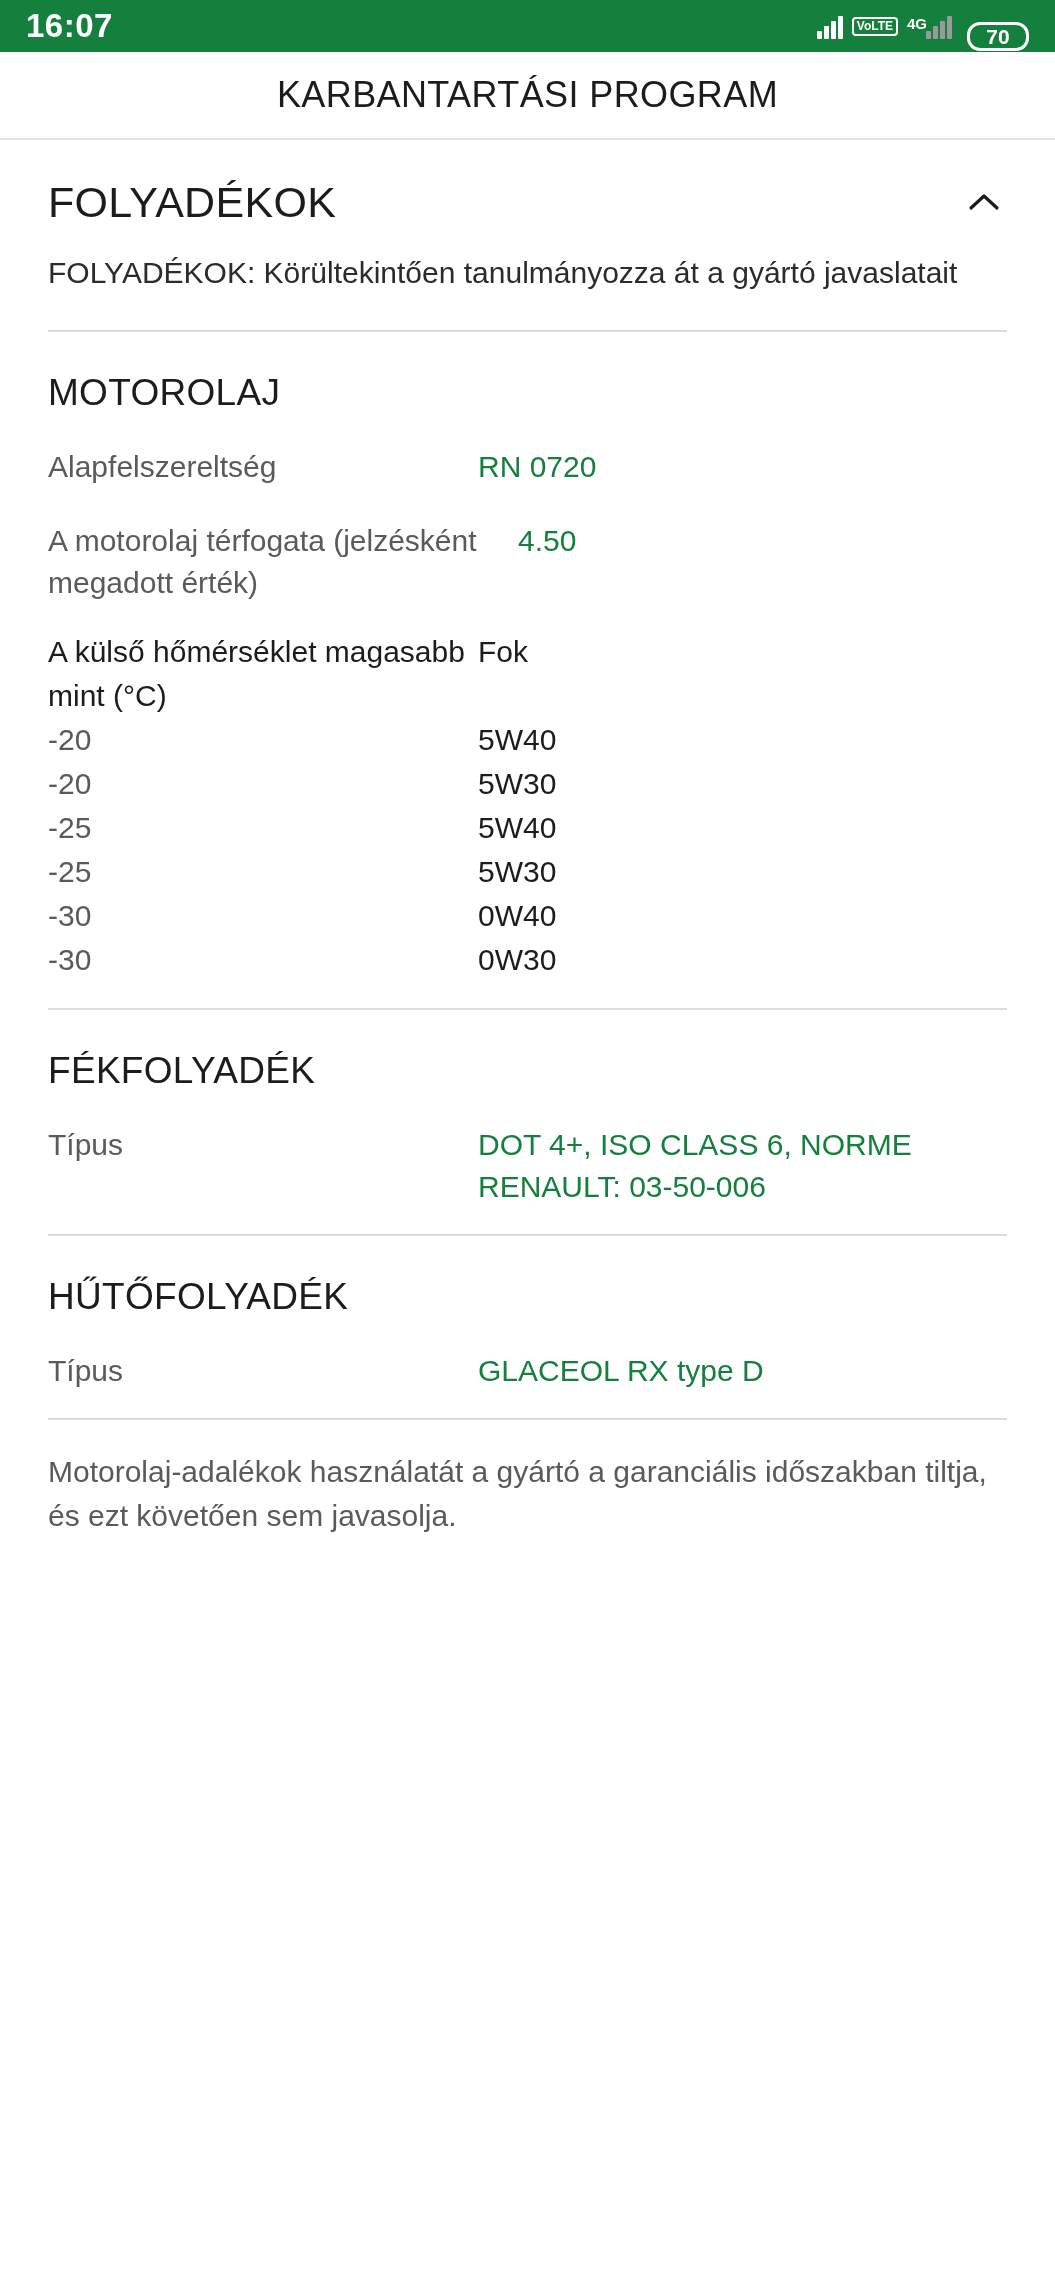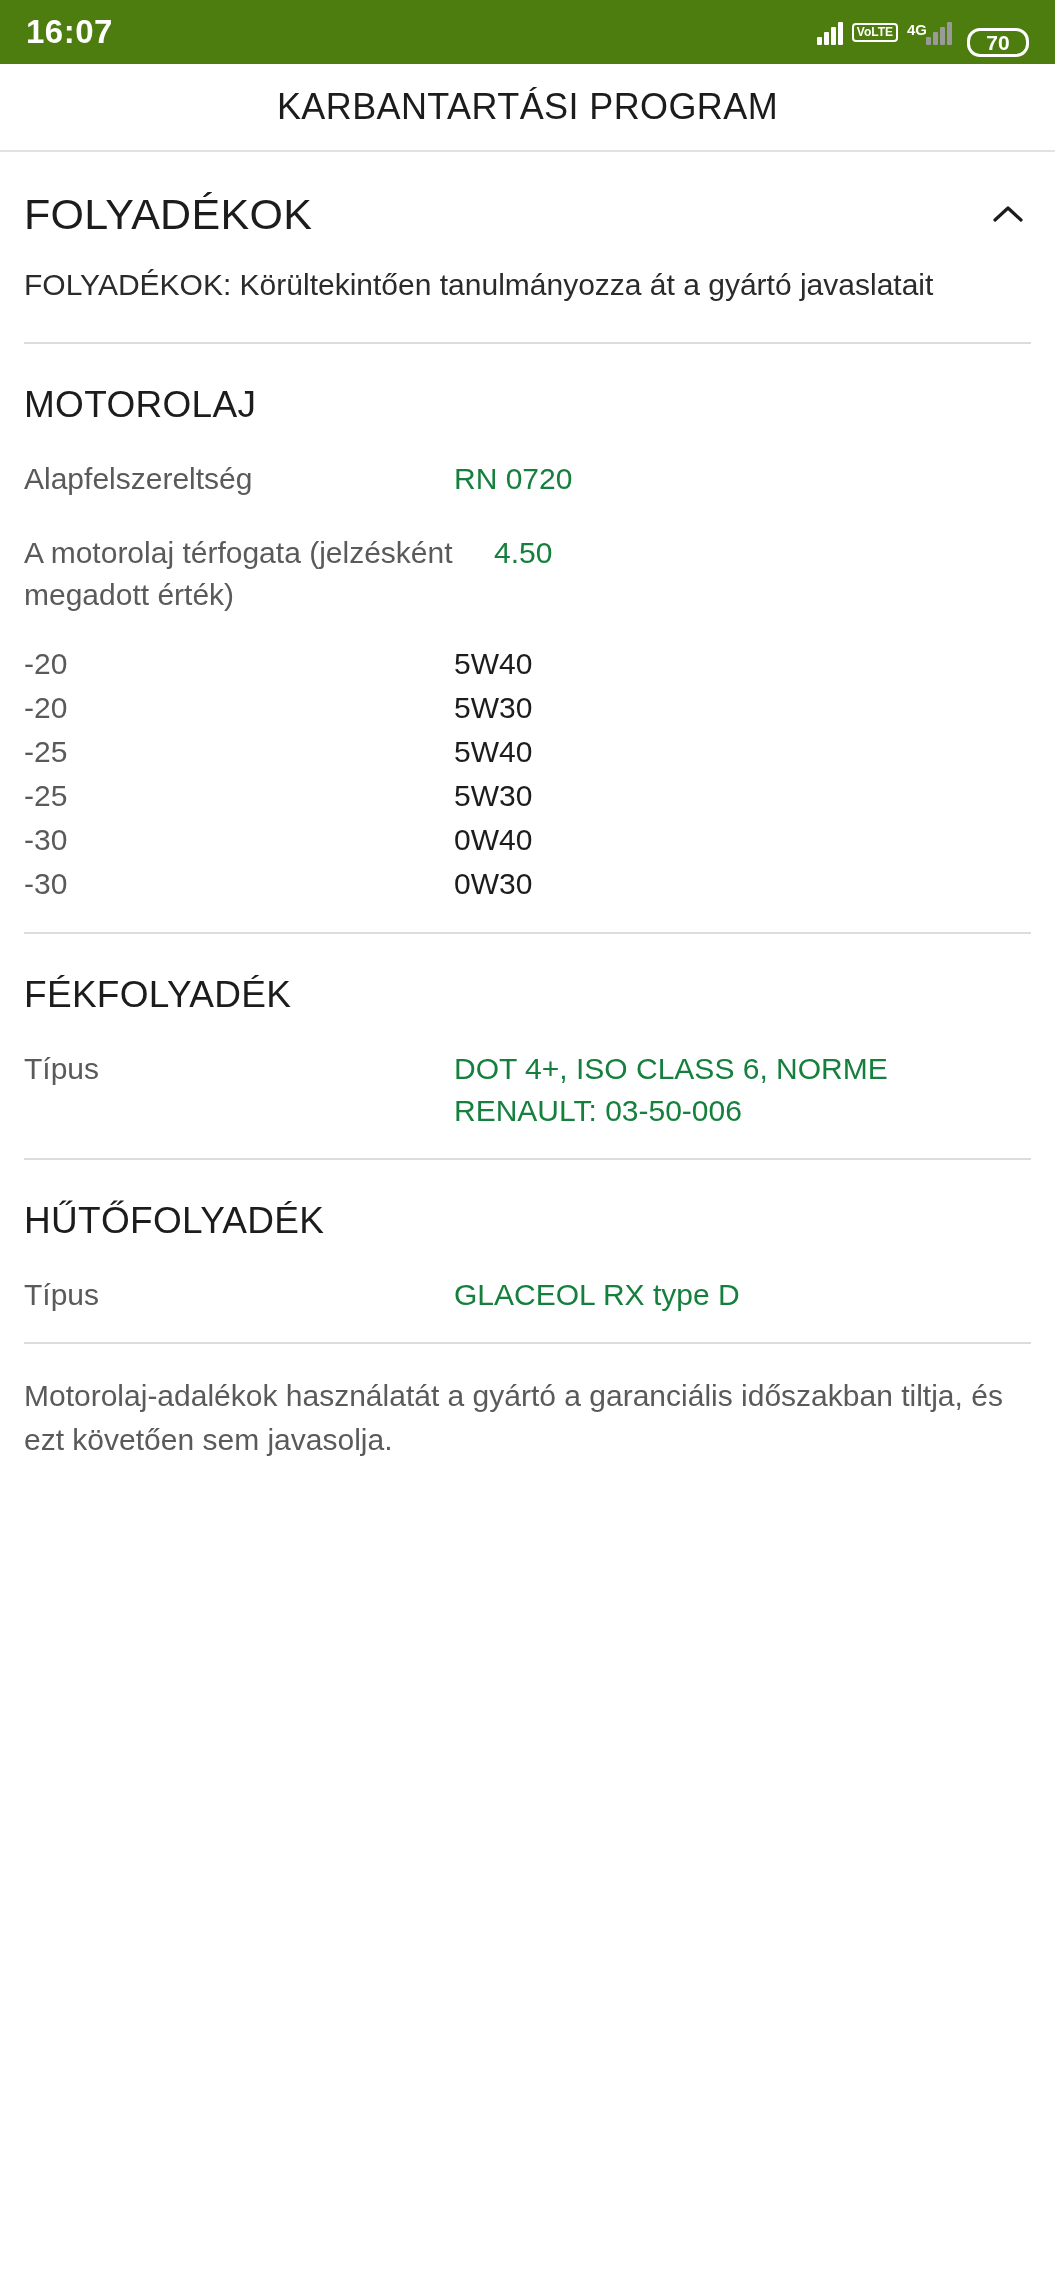--- a/index.html
+++ b/index.html
@@ -6,22 +6,22 @@
   html, body {
     width: 1055px;
     height: 2286px;
     background: #ffffff;
     font-family: "Liberation Sans", sans-serif;
   }
   body { position: relative; overflow: hidden; }
 
   
   .status-bar {
-    height: 64px;
-    background: #4d7c0f;
+    height: 52px;
+    background: #15803d;
     color: #ffffff;
     display: flex;
     align-items: center;
     justify-content: space-between;
     padding: 0 26px;
   }
   .status-clock {
     font-size: 33px;
     font-weight: bold;
     letter-spacing: 0.5px;
@@ -94,21 +94,21 @@
     justify-content: center;
     border-bottom: 2px solid #e2e2e2;
   }
   .app-title {
     font-size: 36px;
     color: #1c1c1c;
     letter-spacing: 0.4px;
   }
 
   
-  .content { padding: 0 24px; }
+  .content { padding: 0 48px; }
 
   .section-header {
     display: flex;
     align-items: center;
     justify-content: space-between;
     padding: 38px 0 24px 0;
   }
   .section-header h1 {
     font-size: 43px;
     font-weight: normal;
@@ -259,20 +259,24 @@
     <div class="v">RN 0720</div>
   </div>
 
   <div class="kv">
     <div class="k">A motorolaj térfogata (jelzésként megadott érték)</div>
     <div class="v center-num">4.50</div>
   </div>
 
 
   <div class="visc-table">
+    <div class="visc-row head">
+      <div class="c1">A külső hőmérséklet magasabb mint (°C)</div>
+      <div class="c2">Fok</div>
+    </div>
     <div class="visc-row">
       <div class="c1">-20</div>
       <div class="c2">5W40</div>
     </div>
     <div class="visc-row">
       <div class="c1">-20</div>
       <div class="c2">5W30</div>
     </div>
     <div class="visc-row">
       <div class="c1">-25</div>

